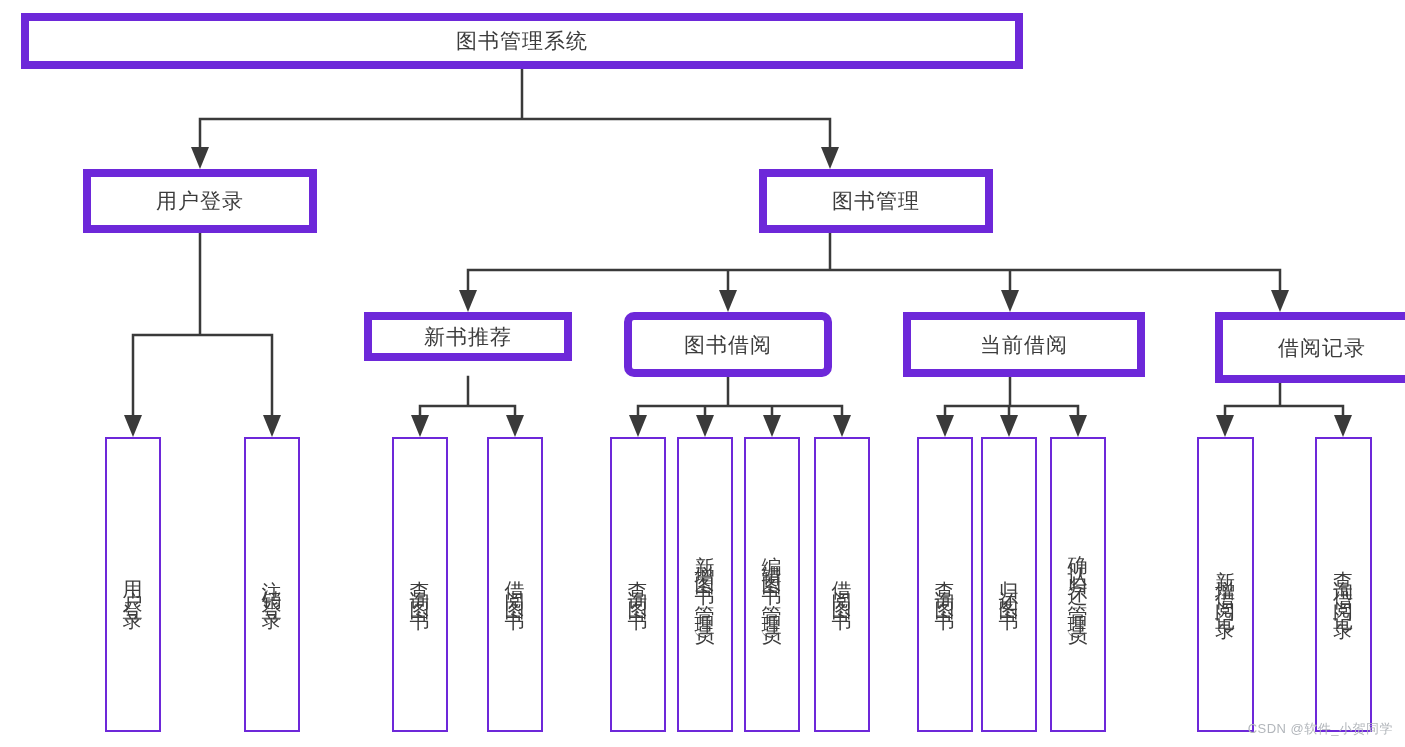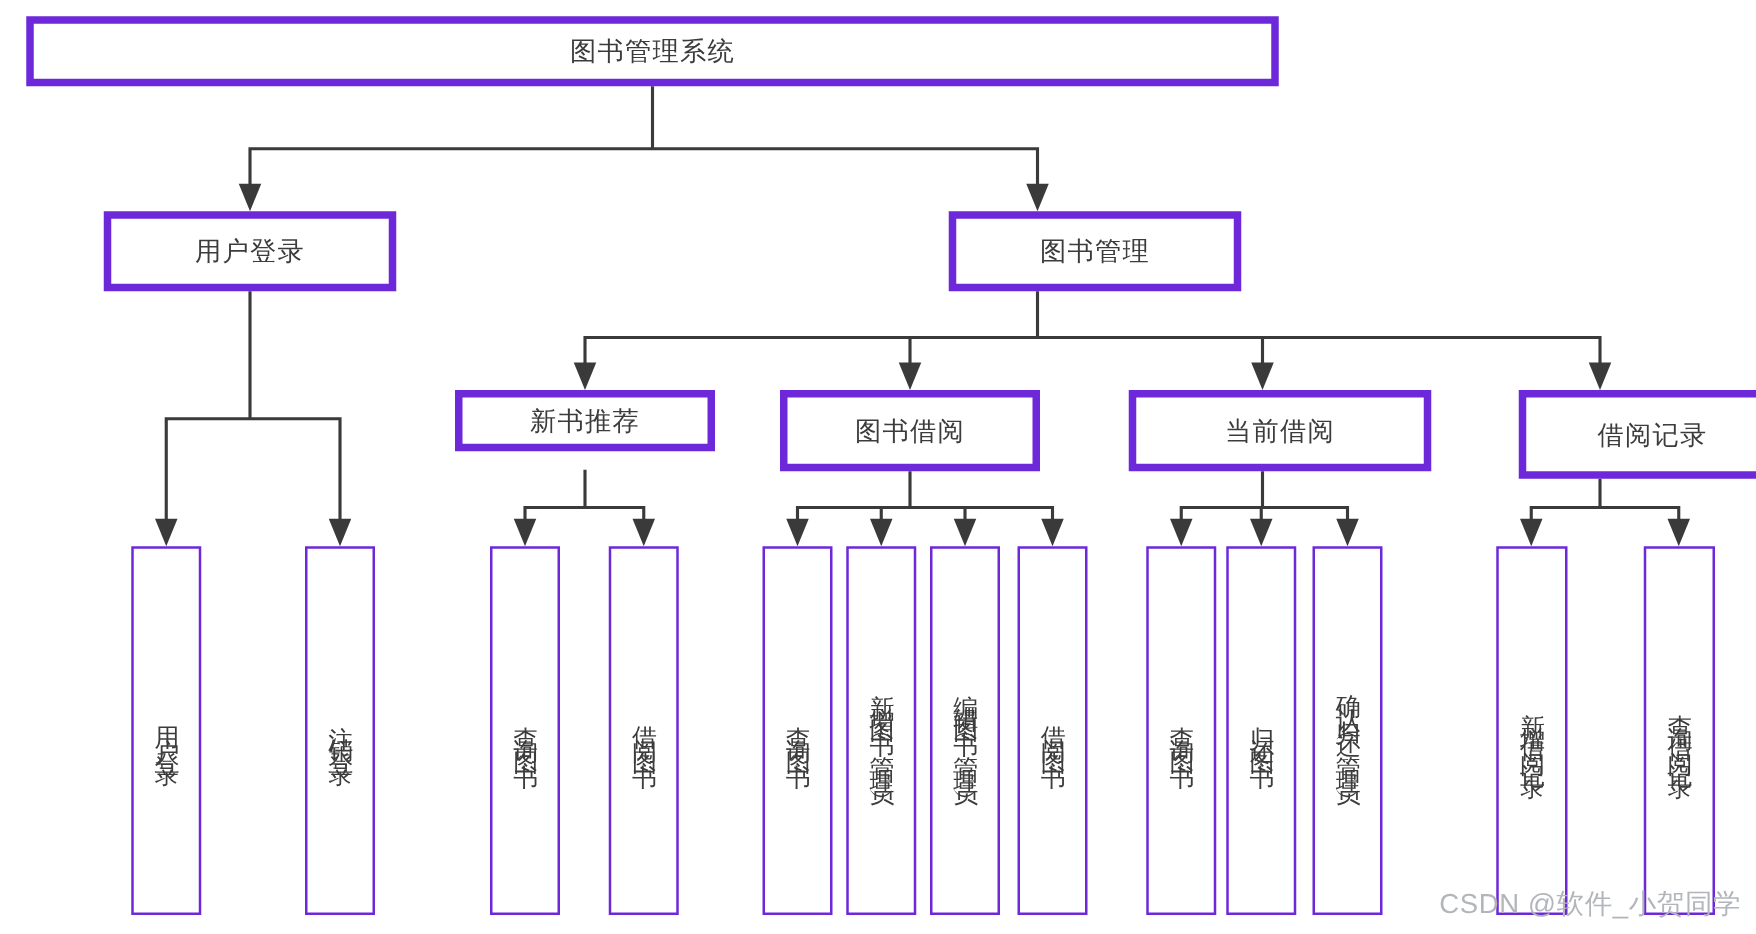--- a/index.html
+++ b/index.html
@@ -21,21 +21,21 @@
     fill: none;
     stroke: #3a3a3a;
     stroke-width: 2.5;
     stroke-linecap: square;
   }
   .connectors polygon { fill: #3a3a3a; stroke: none; }
   .box {
     position: absolute;
     box-sizing: border-box;
     background: #ffffff;
-    border: 6px solid #6d28d9;
+    border: 8px solid #6d28d9;
     color: #3c3c3c;
     display: flex;
     align-items: center;
     justify-content: center;
     z-index: 1;
     text-align: center;
   }
   .box.h { font-size: 21px; letter-spacing: 1px; }
   .box.root { font-size: 21px; letter-spacing: 1px; }
   .box.leaf {
@@ -44,21 +44,21 @@
     text-orientation: mixed;
     font-size: 20px;
     letter-spacing: 10px;
     line-height: 1;
   }
   .box.leaf .lbl { display: block; }
   .watermark {
     position: absolute;
     right: 12px;
     bottom: 9px;
-    font-size: 22px;
+    font-size: 13px;
     color: #b2b6bb;
     letter-spacing: 0.5px;
     z-index: 2;
     white-space: nowrap;
   }
 </style>
 </head>
 <body>
 
 <div class="canvas">
@@ -102,21 +102,21 @@
   <div class="box h" style="left:83px; top:169px; width:234px; height:64px;">
     <span class="lbl">用户登录</span>
   </div>
   <div class="box h" style="left:713px; top:169px; width:234px; height:64px;margin-left:46px;">
     <span class="lbl">图书管理</span>
   </div>
 
   <div class="box h" style="left:364px; top:312px; width:208px; height:49px;">
     <span class="lbl">新书推荐</span>
   </div>
-  <div class="box h" style="left:624px; top:312px; width:208px; height:65px;">
+  <div class="box h" style="left:624px; top:312px; width:208px; height:65px;border-radius:10px;">
     <span class="lbl">图书借阅</span>
   </div>
   <div class="box h" style="left:903px; top:312px; width:242px; height:65px;">
     <span class="lbl">当前借阅</span>
   </div>
   <div class="box h" style="left:1215px; top:312px; width:214px; height:71px;">
     <span class="lbl">借阅记录</span>
   </div>
 
   <div class="box leaf" style="left:105px; top:437px; width:56px; height:295px;">

